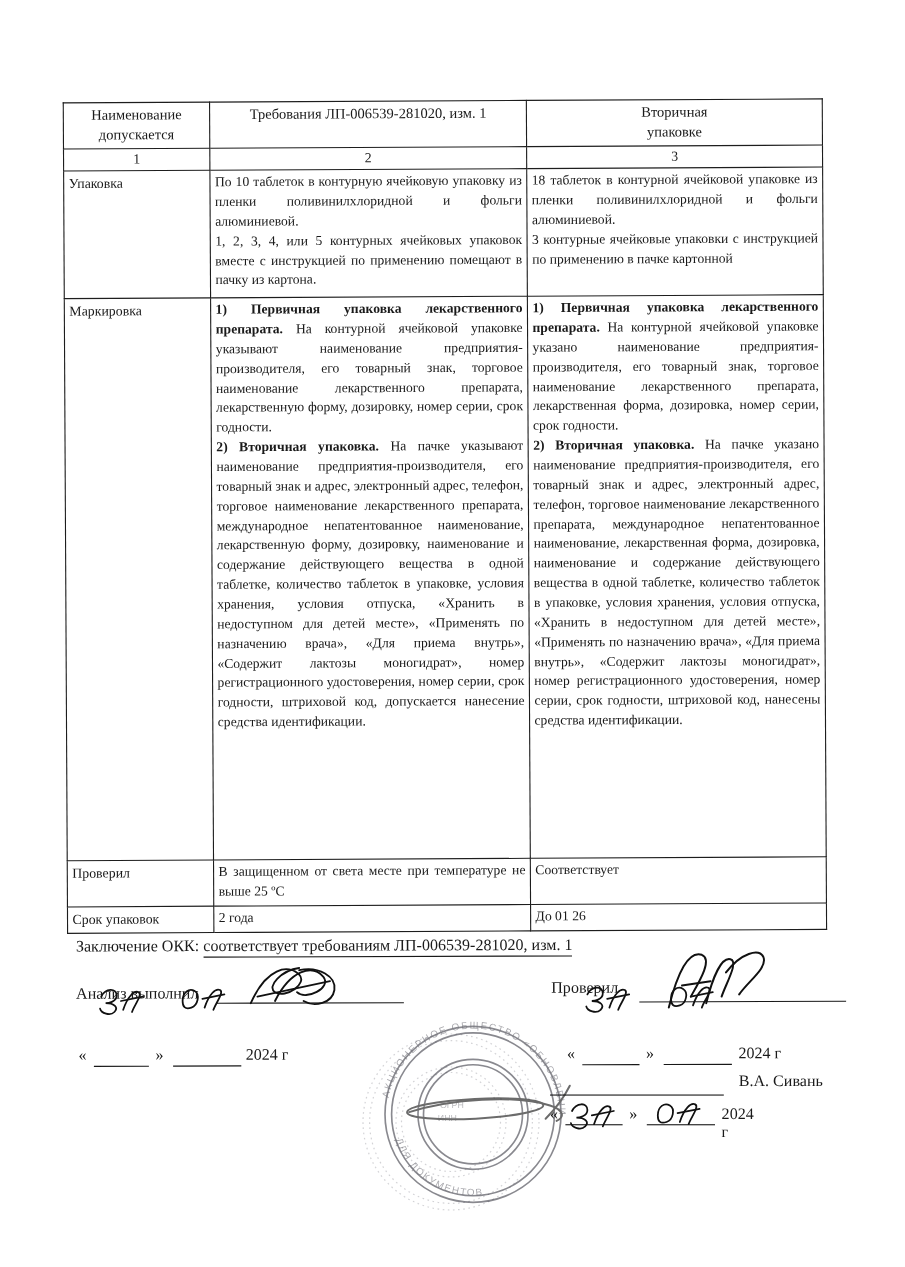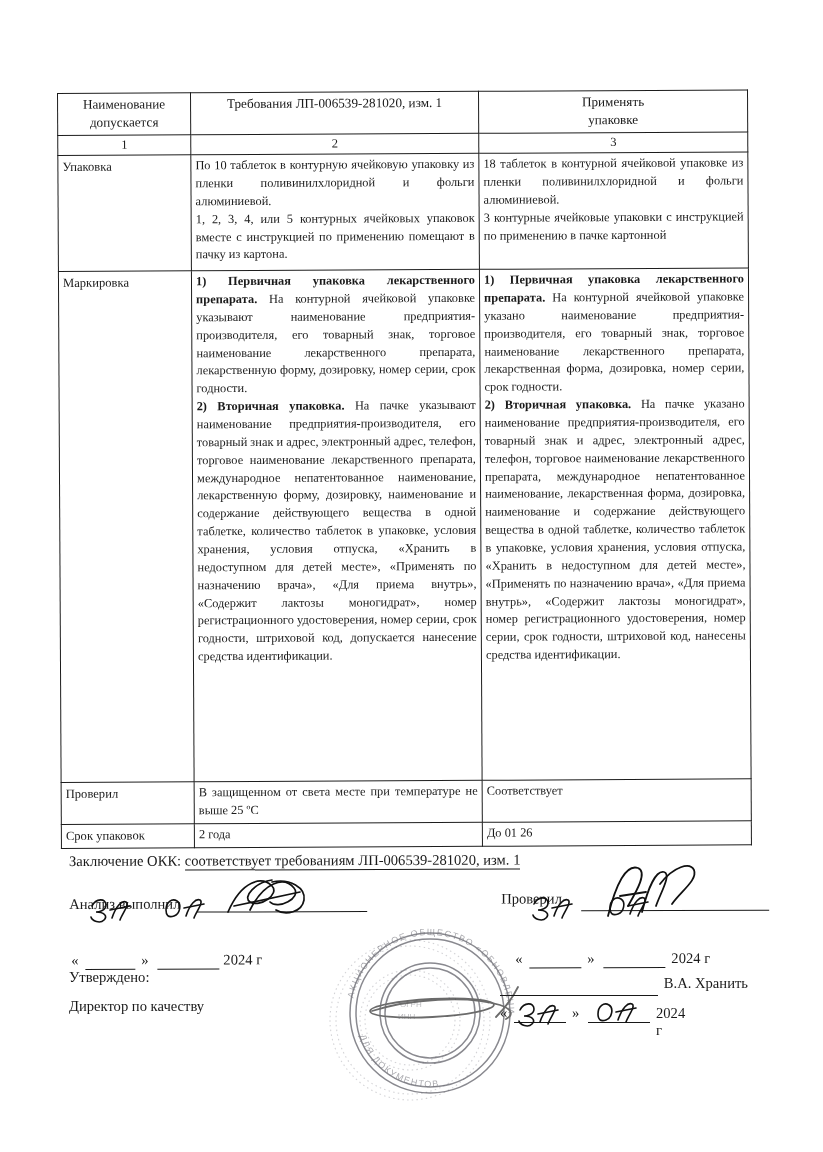--- a/index.html
+++ b/index.html
@@ -170,21 +170,21 @@
         </colgroup>
 
       <thead>
         <tr>
           <th class="head">
             <span>Наименование</span><br>
             <span>допускается</span>
           </th>
           <th class="head">Требования ЛП-006539-281020, изм. 1</th>
           <th class="head">
-            <span>Применять</span><br>
+            <span>Вторичная</span><br>
             <span>упаковке</span>
           </th>
         </tr>
         <tr>
           <td class="numrow">1</td>
           <td class="numrow">2</td>
           <td class="numrow">3</td>
         </tr>
       </thead>
 
@@ -253,27 +253,23 @@
       <span class="abs" style="left:152px;top:2px;">2024 г</span>
 
       <span class="abs" style="left:444px;top:2px;">«</span>
       <span class="blank abs" style="left:458px;top:2px;width:52px;"></span>
       <span class="abs" style="left:516px;top:2px;">»</span>
       <span class="blank abs" style="left:532px;top:2px;width:62px;"></span>
       <span class="abs" style="left:600px;top:2px;">2024 г</span>
     </div>
   </div>
 
-  <div class="approve">
-    <div>Утверждено:</div>
-    <div>Директор по качеству</div>
-  </div>
 
   <div class="dirline">
-    <span class="nm">В.А. Хранить</span>
+    <span class="nm">В.А. Сивань</span>
     <span class="ln"></span>
   </div>
 
   <div class="dirdate">
     <span class="abs" style="left:0;top:0;">«</span>
     <span class="blank abs" style="left:14px;top:0;width:52px;"></span>
     <span class="abs" style="left:72px;top:0;">»</span>
     <span class="blank abs" style="left:88px;top:0;width:62px;"></span>
     <span class="abs" style="left:156px;top:0;">2024 г</span>
   </div>

